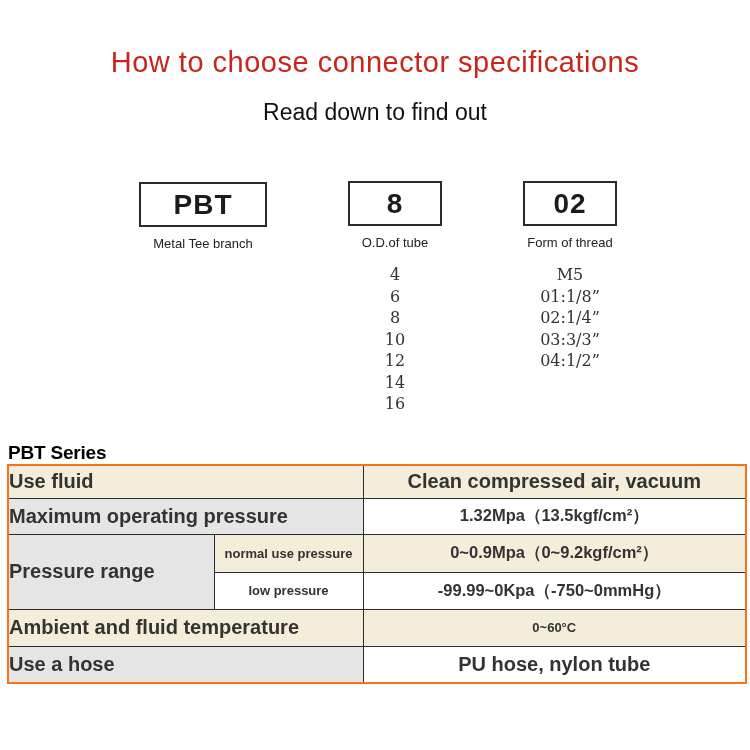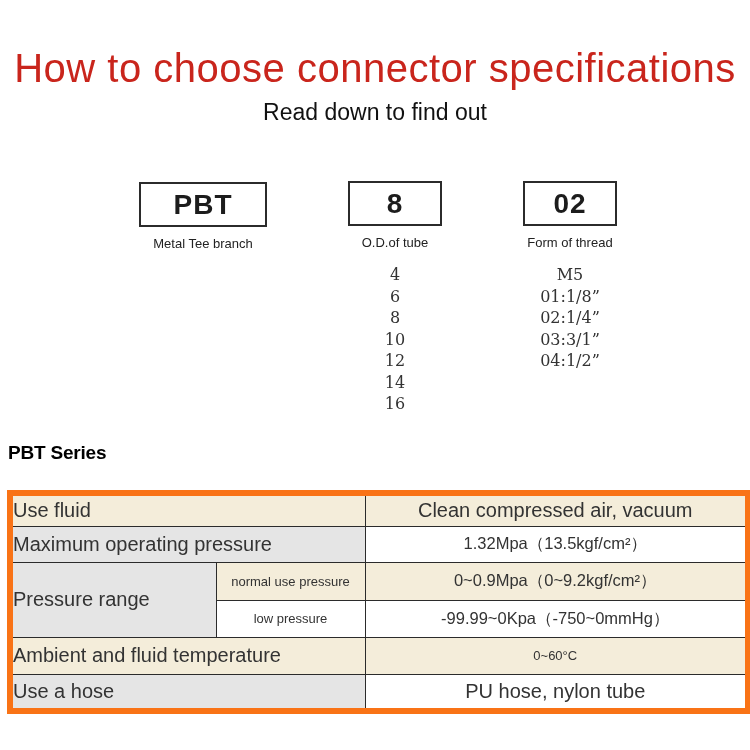--- a/index.html
+++ b/index.html
@@ -2,21 +2,21 @@
 <html><head>
 <meta charset="utf-8">
 <style>
   html,body{margin:0;padding:0;}
   body{
     width:750px;height:750px;position:relative;background:#ffffff;
     font-family:"Liberation Sans", sans-serif;color:#1a1a1a;overflow:hidden;
   }
   .title{
     position:absolute;top:46px;left:0;width:750px;text-align:center;
-    font-size:40px;font-weight:500;color:#c9251c;letter-spacing:0.5px;
+    font-size:29px;font-weight:500;color:#c9251c;letter-spacing:0.5px;
   }
   .subtitle{
     position:absolute;top:99px;left:0;width:750px;text-align:center;
     font-size:23px;color:#111111;
   }
   .spec-col{position:absolute;text-align:center;}
   .spec-col .code-box{
     border:2px solid #2b2b2b;height:41px;display:flex;align-items:center;justify-content:center;
     font-size:28px;font-weight:bold;color:#1c1c1c;letter-spacing:1px;background:#ffffff;
   }
@@ -25,23 +25,24 @@
   }
   .option-list{
     margin-top:14px;font-family:"DejaVu Serif", serif;font-size:16px;color:#333333;
   }
   .option-list div{line-height:21.5px;white-space:nowrap;}
   .series-heading{
     position:absolute;left:8px;top:442px;font-size:19px;font-weight:bold;color:#000000;
     letter-spacing:-0.2px;
   }
   table.spec-table{
-    position:absolute;left:7px;top:490px;width:738px;
+    position:absolute;left:7px;top:464px;width:738px;
     border-collapse:collapse;table-layout:fixed;
-    border:6px solid #f97316;
+    border:2px solid #f97316;
+    font-weight:bold;
   }
   table.spec-table td{
     border:1.5px solid #2b2b2b;padding:0;overflow:hidden;
   }
   td.lbl{font-size:20px;color:#333333;padding-left:12px;background:#e5e5e5;}
   td.sub{font-size:13px;color:#333333;text-align:center;background:#ffffff;}
   td.val{font-size:16.5px;color:#333333;text-align:center;background:#ffffff;}
   td.val.big{font-size:20px;}
   td.val.small{font-size:13px;}
   .beige{background:#f4edda !important;}
@@ -77,21 +78,21 @@
 
 <div class="spec-col" style="left:523px;top:181px;width:94px;">
   <div class="code-box">
     <span>02</span>
   </div>
   <div class="code-label">Form of thread</div>
   <div class="option-list">
     <div>M5</div>
     <div>01:1/8”</div>
     <div>02:1/4”</div>
-    <div>03:3/1”</div>
+    <div>03:3/3”</div>
     <div>04:1/2”</div>
   </div>
 </div>
 
 <div class="series-heading">PBT Series</div>
 
 <table class="spec-table">
   <colgroup>
     <col style="width:206px">
       <col style="width:149px">

